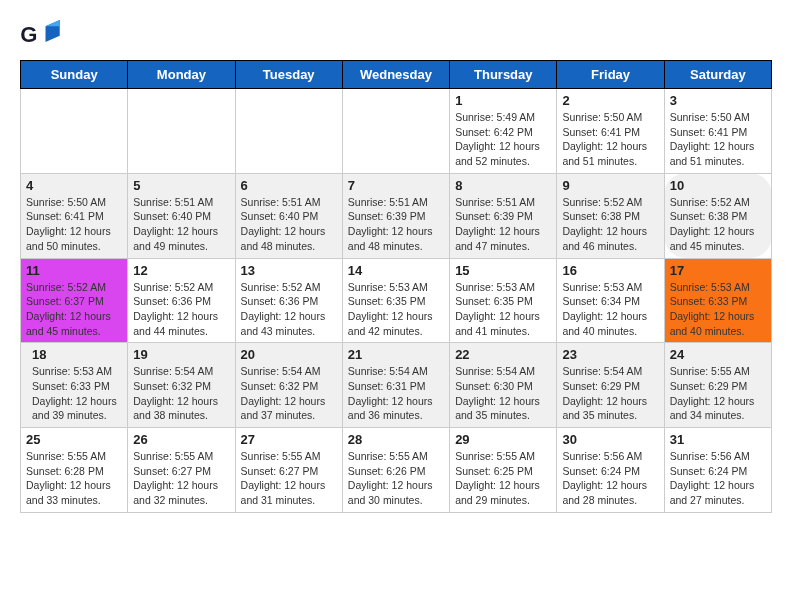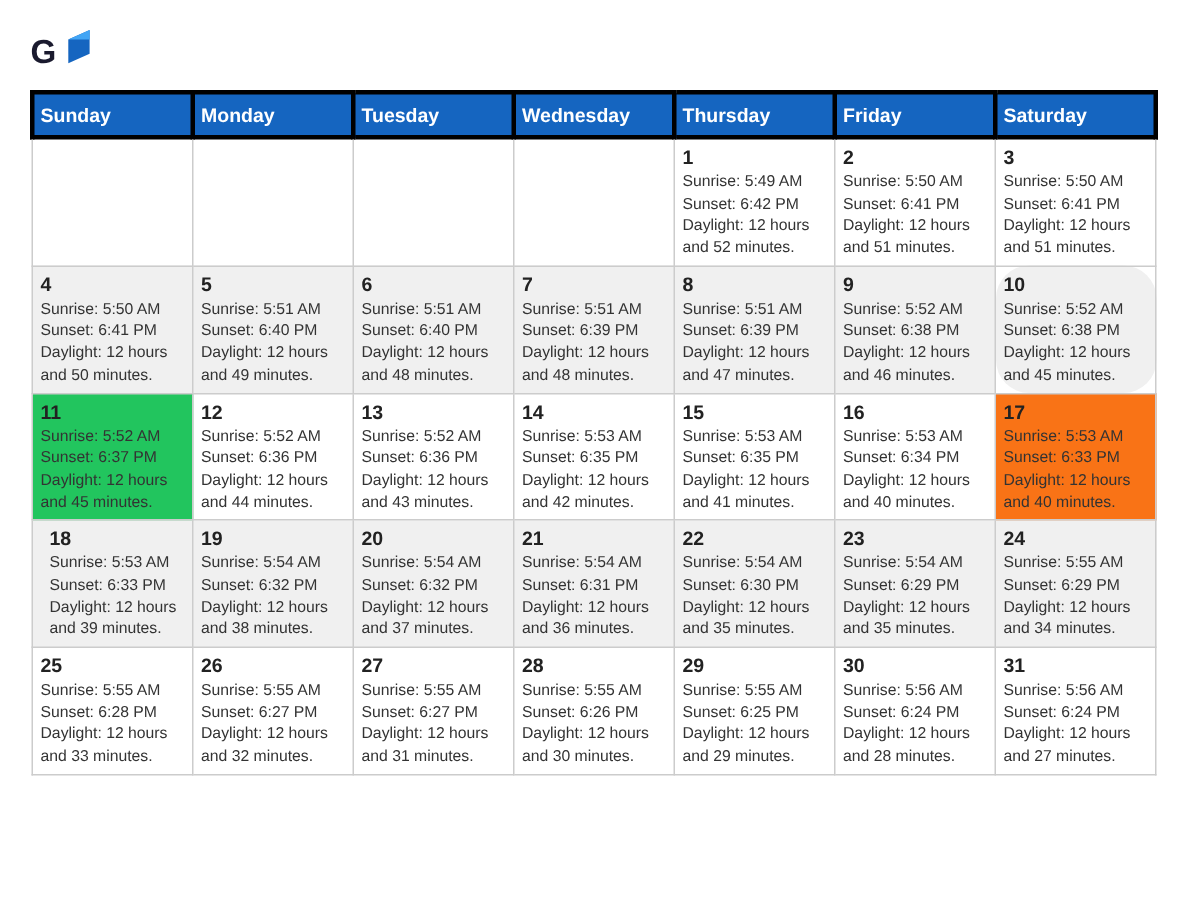--- a/index.html
+++ b/index.html
@@ -45,24 +45,24 @@
     }
     .calendar {
       width: 100%;
       border-collapse: collapse;
       font-size: 11px;
     }
     .calendar th {
       background: #1565c0;
       color: #fff;
       padding: 6px 4px;
-      text-align: left;
+      text-align: center;
       font-size: 13px;
       font-weight: bold;
-      border: 3px solid #000000;
+      border: 1px solid #000000;
     }
     .calendar td {
       border: 1px solid #ccc;
       vertical-align: top;
       padding: 4px 5px;
       width: 107px;
       height: 80px;
       background: #fff;
     }
     .calendar tr:nth-child(odd) td {
@@ -164,21 +164,21 @@
         <td style="background: rgb(240, 240, 240);">
           <span class="day-num">9</span>
           <div class="day-info">Sunrise: 5:52 AM<br>Sunset: 6:38 PM<br>Daylight: 12 hours<br>and 46 minutes.</div>
         </td>
         <td style="background: rgb(240, 240, 240); border-radius: 22px;">
           <span class="day-num">10</span>
           <div class="day-info">Sunrise: 5:52 AM<br>Sunset: 6:38 PM<br>Daylight: 12 hours<br>and 45 minutes.</div>
         </td>
       </tr>
       <tr>
-        <td style="background: #22c55e;">
+        <td style="background: #d946ef;">
           <span class="day-num">11</span>
           <div class="day-info">Sunrise: 5:52 AM<br>Sunset: 6:37 PM<br>Daylight: 12 hours<br>and 45 minutes.</div>
         </td>
         <td style="background: rgb(255, 255, 255);">
           <span class="day-num">12</span>
           <div class="day-info">Sunrise: 5:52 AM<br>Sunset: 6:36 PM<br>Daylight: 12 hours<br>and 44 minutes.</div>
         </td>
         <td style="background: rgb(255, 255, 255);">
           <span class="day-num">13</span>
           <div class="day-info">Sunrise: 5:52 AM<br>Sunset: 6:36 PM<br>Daylight: 12 hours<br>and 43 minutes.</div>

